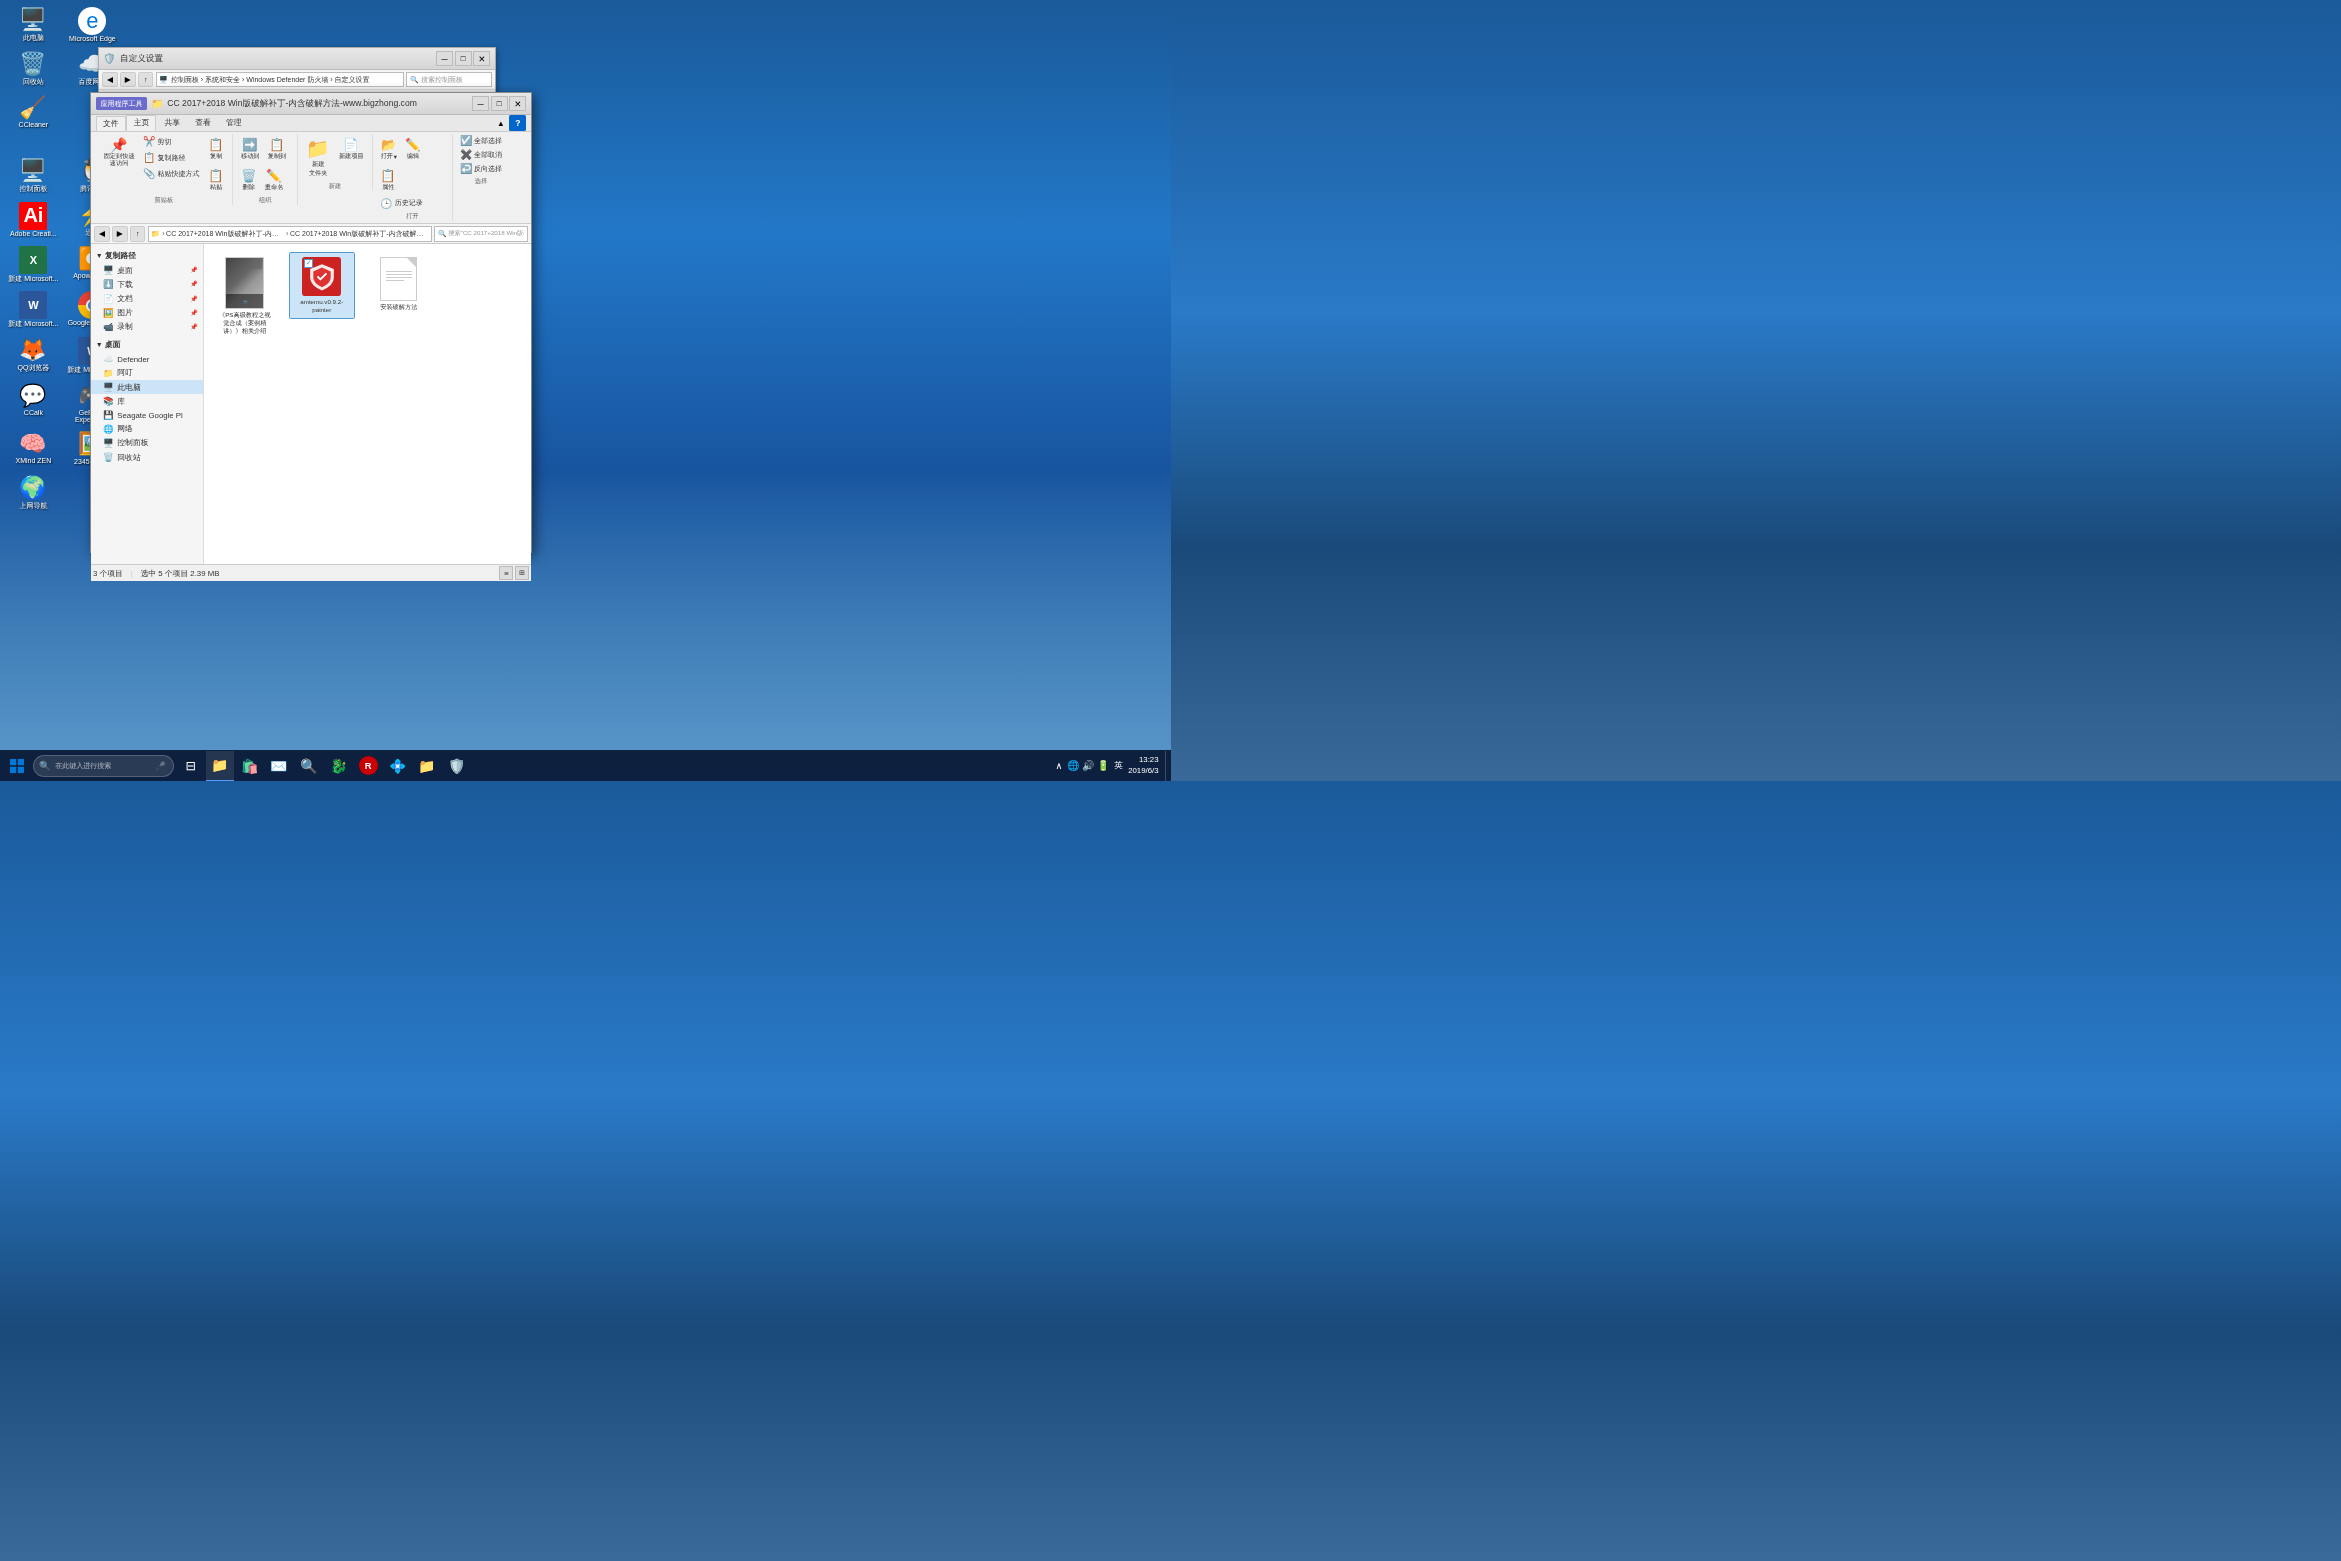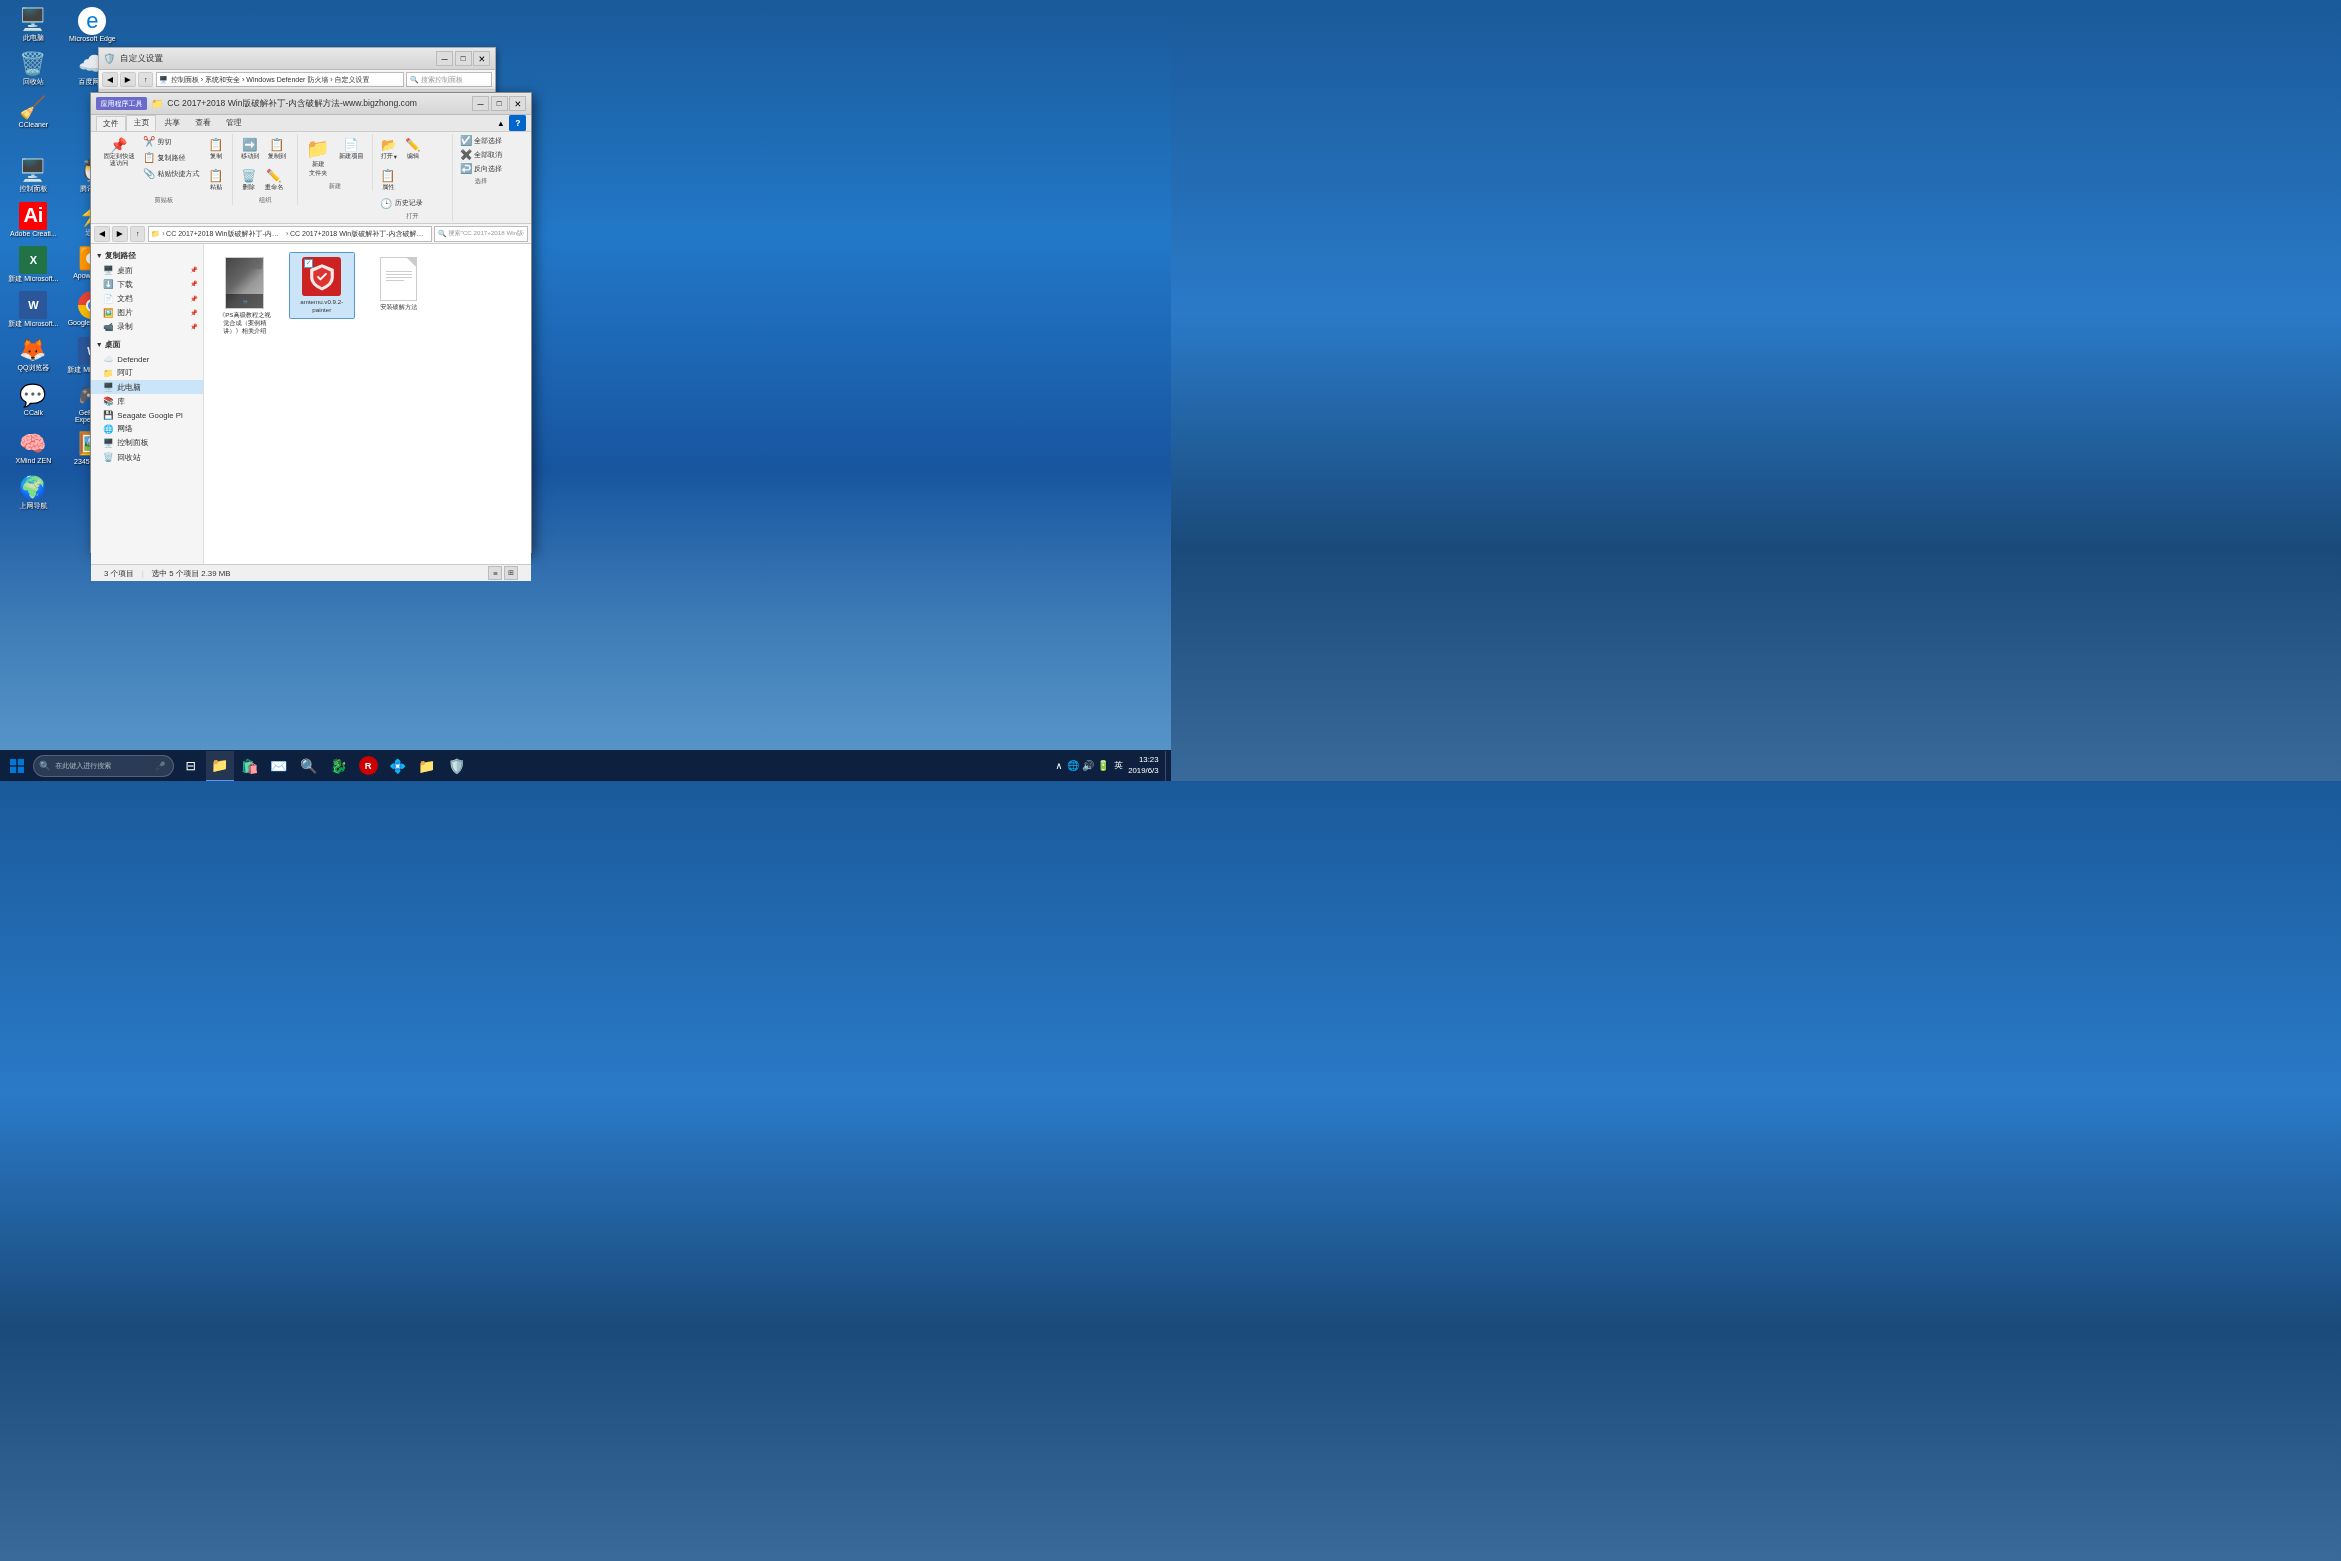--- a/index.html
+++ b/index.html
@@ -405,21 +405,21 @@
               <div style="height:0.8px;background:#ccc;width:70%;"></div>
             </div>
           </div>
           <span style="font-size:6.2px;text-align:center;color:#333;line-height:1.3;margin-top:2.3px;">安装破解方法</span>
         </div>
 
       </div>
 
     </div>
 
-    <div style="height:17px;background:#f0f0f0;border-top:0.8px solid #ccc;display:flex;align-items:center;padding:0 13px;font-size:7.8px;color:#333;">
+    <div style="height:17px;background:#f0f0f0;border-top:0.8px solid #ccc;display:flex;align-items:center;padding:0 2px;font-size:7.8px;color:#333;">
       <span>3 个项目</span>
       <span style="margin:0 7.8px;color:#ccc;">|</span>
       <span>选中 5 个项目  2.39 MB</span>
       <div style="margin-left:auto;display:flex;gap:1.6px;">
         <div style="width:14px;height:14px;background:#ddd;border:0.8px solid #bbb;display:flex;align-items:center;justify-content:center;cursor:pointer;font-size:7.8px;">≡</div>
         <div style="width:14px;height:14px;background:#ddd;border:0.8px solid #bbb;display:flex;align-items:center;justify-content:center;cursor:pointer;font-size:7px;">⊞</div>
       </div>
     </div>
 
   </div>

